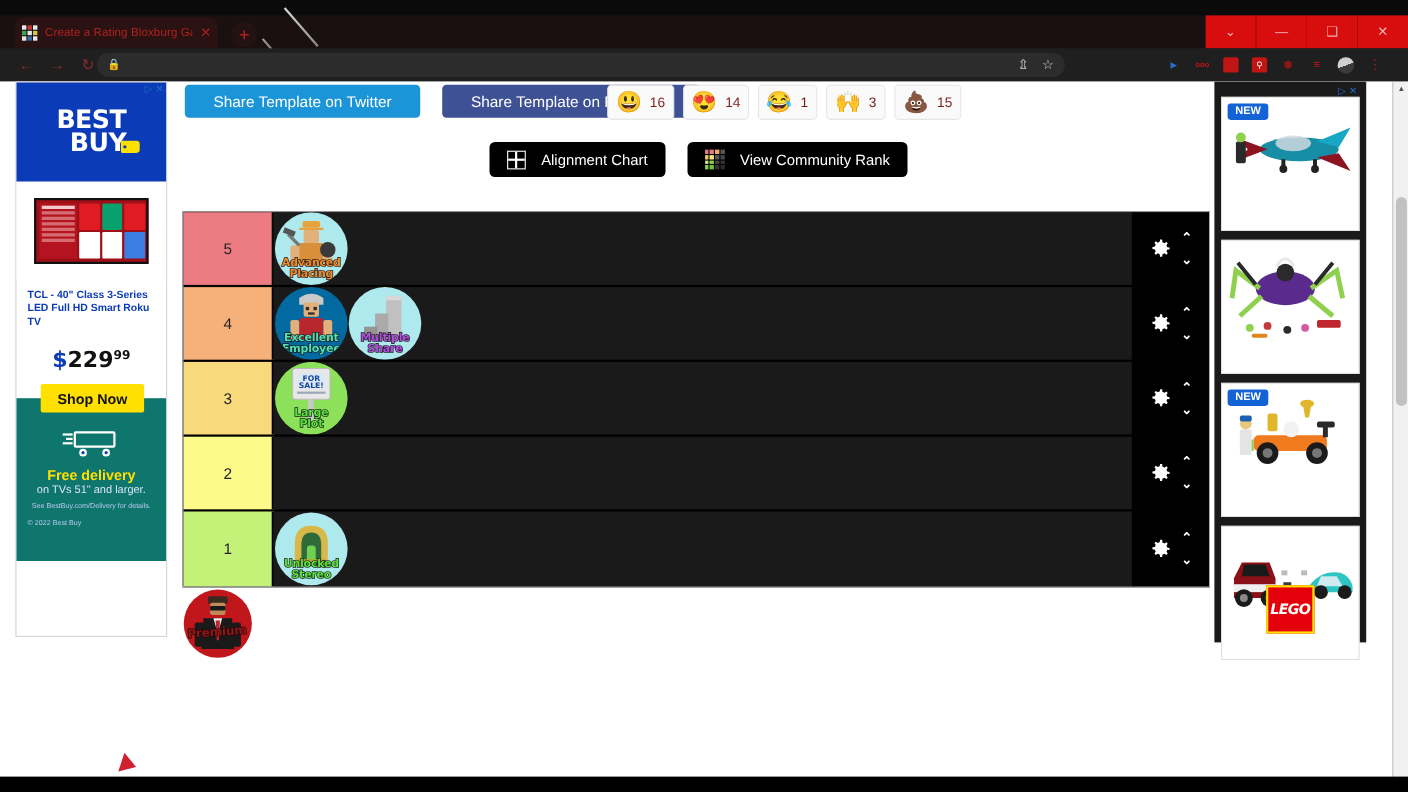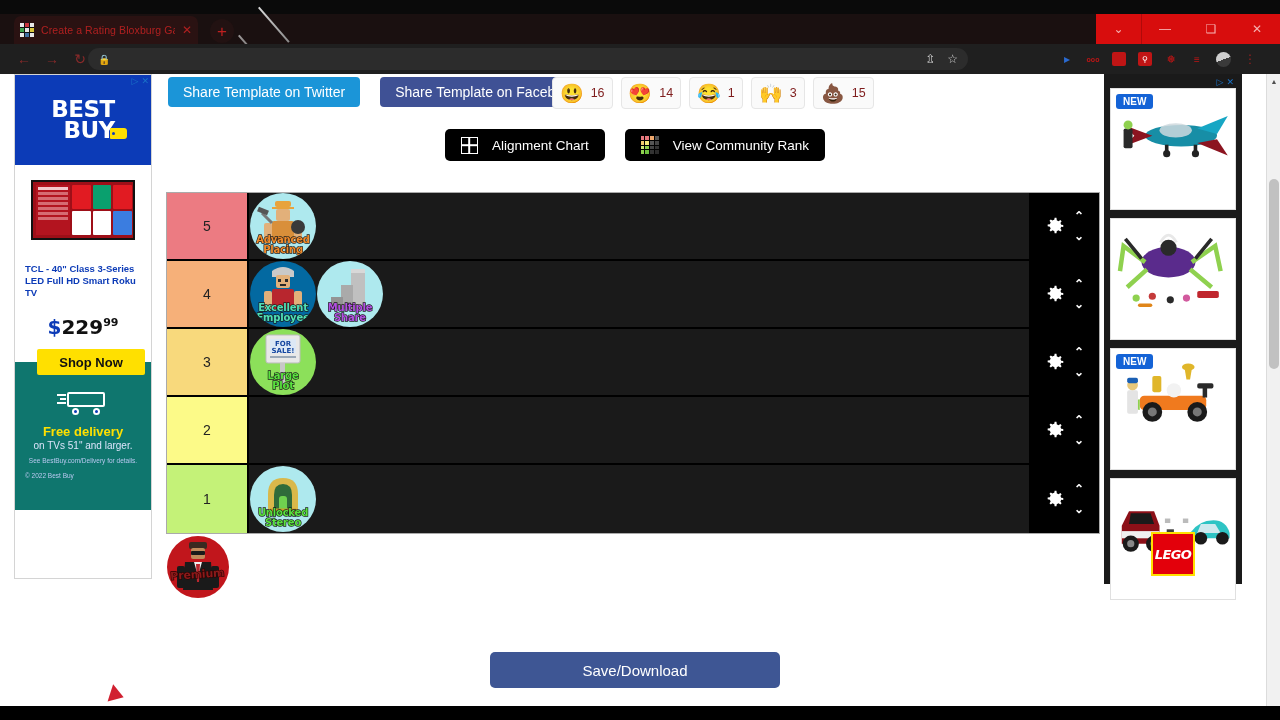--- a/index.html
+++ b/index.html
@@ -151,21 +151,21 @@
     line-height: 1.28;
   }
   .bb-price {
     text-align: center; padding: 14px 0 10px; color: #111;
     font-size: 20px; font-weight: 800; font-family: "DejaVu Sans", sans-serif;
   }
   .bb-price .cur { color: #0c3bb7; }
   .bb-price sup { font-size: 11px; vertical-align: super; }
   .bb-shop-wrap { position: relative; height: 26px; }
   .bb-shop {
-    position: absolute; left: 22px; top: 0; width: 108px; height: 26px;
+    position: absolute; left: 22px; top: 0; width: 94px; height: 26px;
     background: #ffe000; color: #111; font-size: 13px; font-weight: 700;
     display: flex; align-items: center; justify-content: center; border-radius: 2px;
     z-index: 2;
   }
   .bb-bottom {
     background: #0f766e; padding: 22px 8px 6px; text-align: center; color: #fff;
     height: 148px; margin-top: -13px;
   }
   .truck { margin: 4px auto 8px; width: 52px; height: 28px; position: relative; }
   .truck .body { position: absolute; left: 10px; top: 4px; width: 38px; height: 15px;
@@ -204,21 +204,21 @@
   }
 
   
   .toy { position: absolute; inset: 0; }
 
   
   .content { position: absolute; left: 160px; top: 0; width: 950px; height: 646px; }
 
   .share-row { position: absolute; left: 8px; top: 3px; display: flex; gap: 20px; align-items: center; }
   .btn-share {
-    height: 30px; padding: 0 15px; border-radius: 4px; color: #fff;
+    height: 30px; padding: 0 26px; border-radius: 4px; color: #fff;
     font-size: 14px; display: flex; align-items: center; justify-content: center; text-align: center;
   }
   .btn-twitter { background: #1b95d8; }
   .btn-facebook { background: #3f5195; }
 
   .emoji-row { position: absolute; left: 392px; top: 3px; display: flex; gap: 8px; }
   .emoji-pill {
     height: 32px; min-width: 54px; padding: 0 7px; background: #fafafa;
     border: 1px solid #e6e6e6; border-radius: 4px;
     display: flex; align-items: center; gap: 7px;
@@ -737,23 +737,20 @@
             <path d="M29 28 L33 28 L32 46 L30 46 Z" fill="#b8262e"></path>
             <rect x="10" y="30" width="8" height="22" rx="2" fill="#1a1a1a"></rect>
             <rect x="44" y="30" width="8" height="22" rx="2" fill="#1a1a1a"></rect>
           </svg>
           <div class="tk-label" style="color:#8a1a1a;-webkit-text-stroke:1.2px #2a0000;paint-order:stroke;padding-bottom:18px;font-size:11px;transform:rotate(-4deg)">
             <span>Premium</span>
           </div>
         </div>
       </div>
 
-      <div class="save-wrap">
-        <div class="btn-save">Save/Download</div>
-      </div>
 
     </div>
   </div>
 
   <div class="scrollbar">
     <div class="sb-arrow">▲</div>
     <div class="sb-thumb"></div>
     <div class="sb-arrow bottom">▼</div>
   </div>
 

